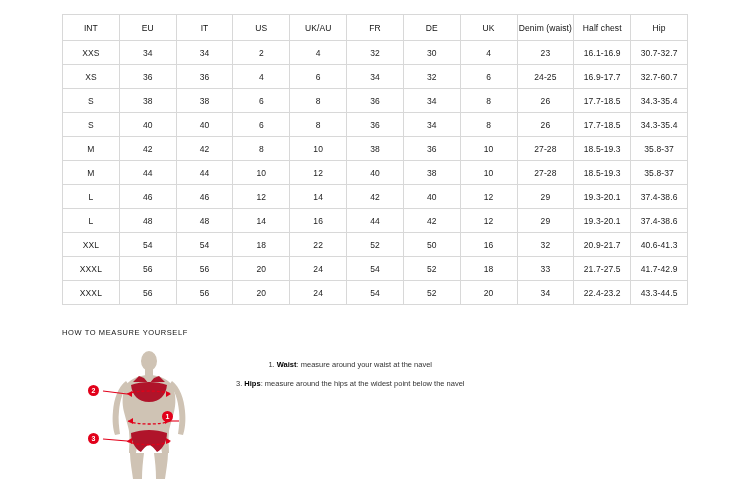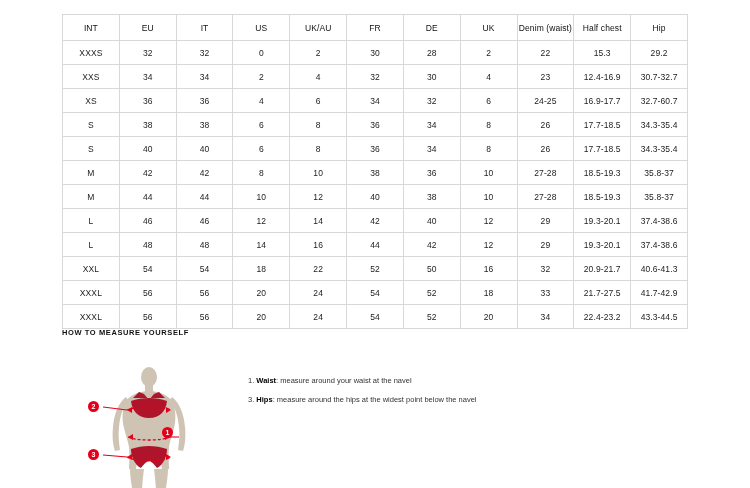--- a/index.html
+++ b/index.html
@@ -51,40 +51,41 @@
 
   
   .howto {
     position: absolute;
     left: 62px;
     top: 328px;
     width: 620px;
   }
   .howto-title {
     font-size: 7.5px;
-    font-weight: bold;
+    font-weight: normal;
     letter-spacing: 0.6px;
     color: #111;
-    margin-bottom: 28px;
+    margin-bottom: 12px;
   }
   .howto-body {
     position: relative;
     display: flex;
     align-items: flex-start;
   }
   .figure-box {
     position: relative;
     width: 130px;
     height: 130px;
     margin-left: 22px;
     flex: none;
   }
   .notes {
-    margin-left: 34px;
+    margin-left: 22px;
     padding-top: 12px;
+    text-align: center;
   }
   .note {
     font-size: 7.5px;
     line-height: 1.15;
     color: #333;
     margin-bottom: 10px;
     white-space: nowrap;
   }
   .note b { color: #000; }
 
@@ -122,43 +123,30 @@
           <th>FR</th>
           <th>DE</th>
           <th>UK</th>
           <th>Denim (waist)</th>
           <th>Half chest</th>
           <th>Hip</th>
         </tr>
       </thead>
       <tbody>
         <tr>
-          <td>XXXS</td>
-          <td>32</td>
-          <td>32</td>
-          <td>0</td>
-          <td>2</td>
-          <td>30</td>
-          <td>28</td>
-          <td>2</td>
-          <td>22</td>
-          <td>15.3</td>
-          <td>29.2</td>
-        </tr>
-        <tr>
           <td>XXS</td>
           <td>34</td>
           <td>34</td>
           <td>2</td>
           <td>4</td>
           <td>32</td>
           <td>30</td>
           <td>4</td>
           <td>23</td>
-          <td>12.4-16.9</td>
+          <td>16.1-16.9</td>
           <td>30.7-32.7</td>
         </tr>
         <tr>
           <td>XS</td>
           <td>36</td>
           <td>36</td>
           <td>4</td>
           <td>6</td>
           <td>34</td>
           <td>32</td>

